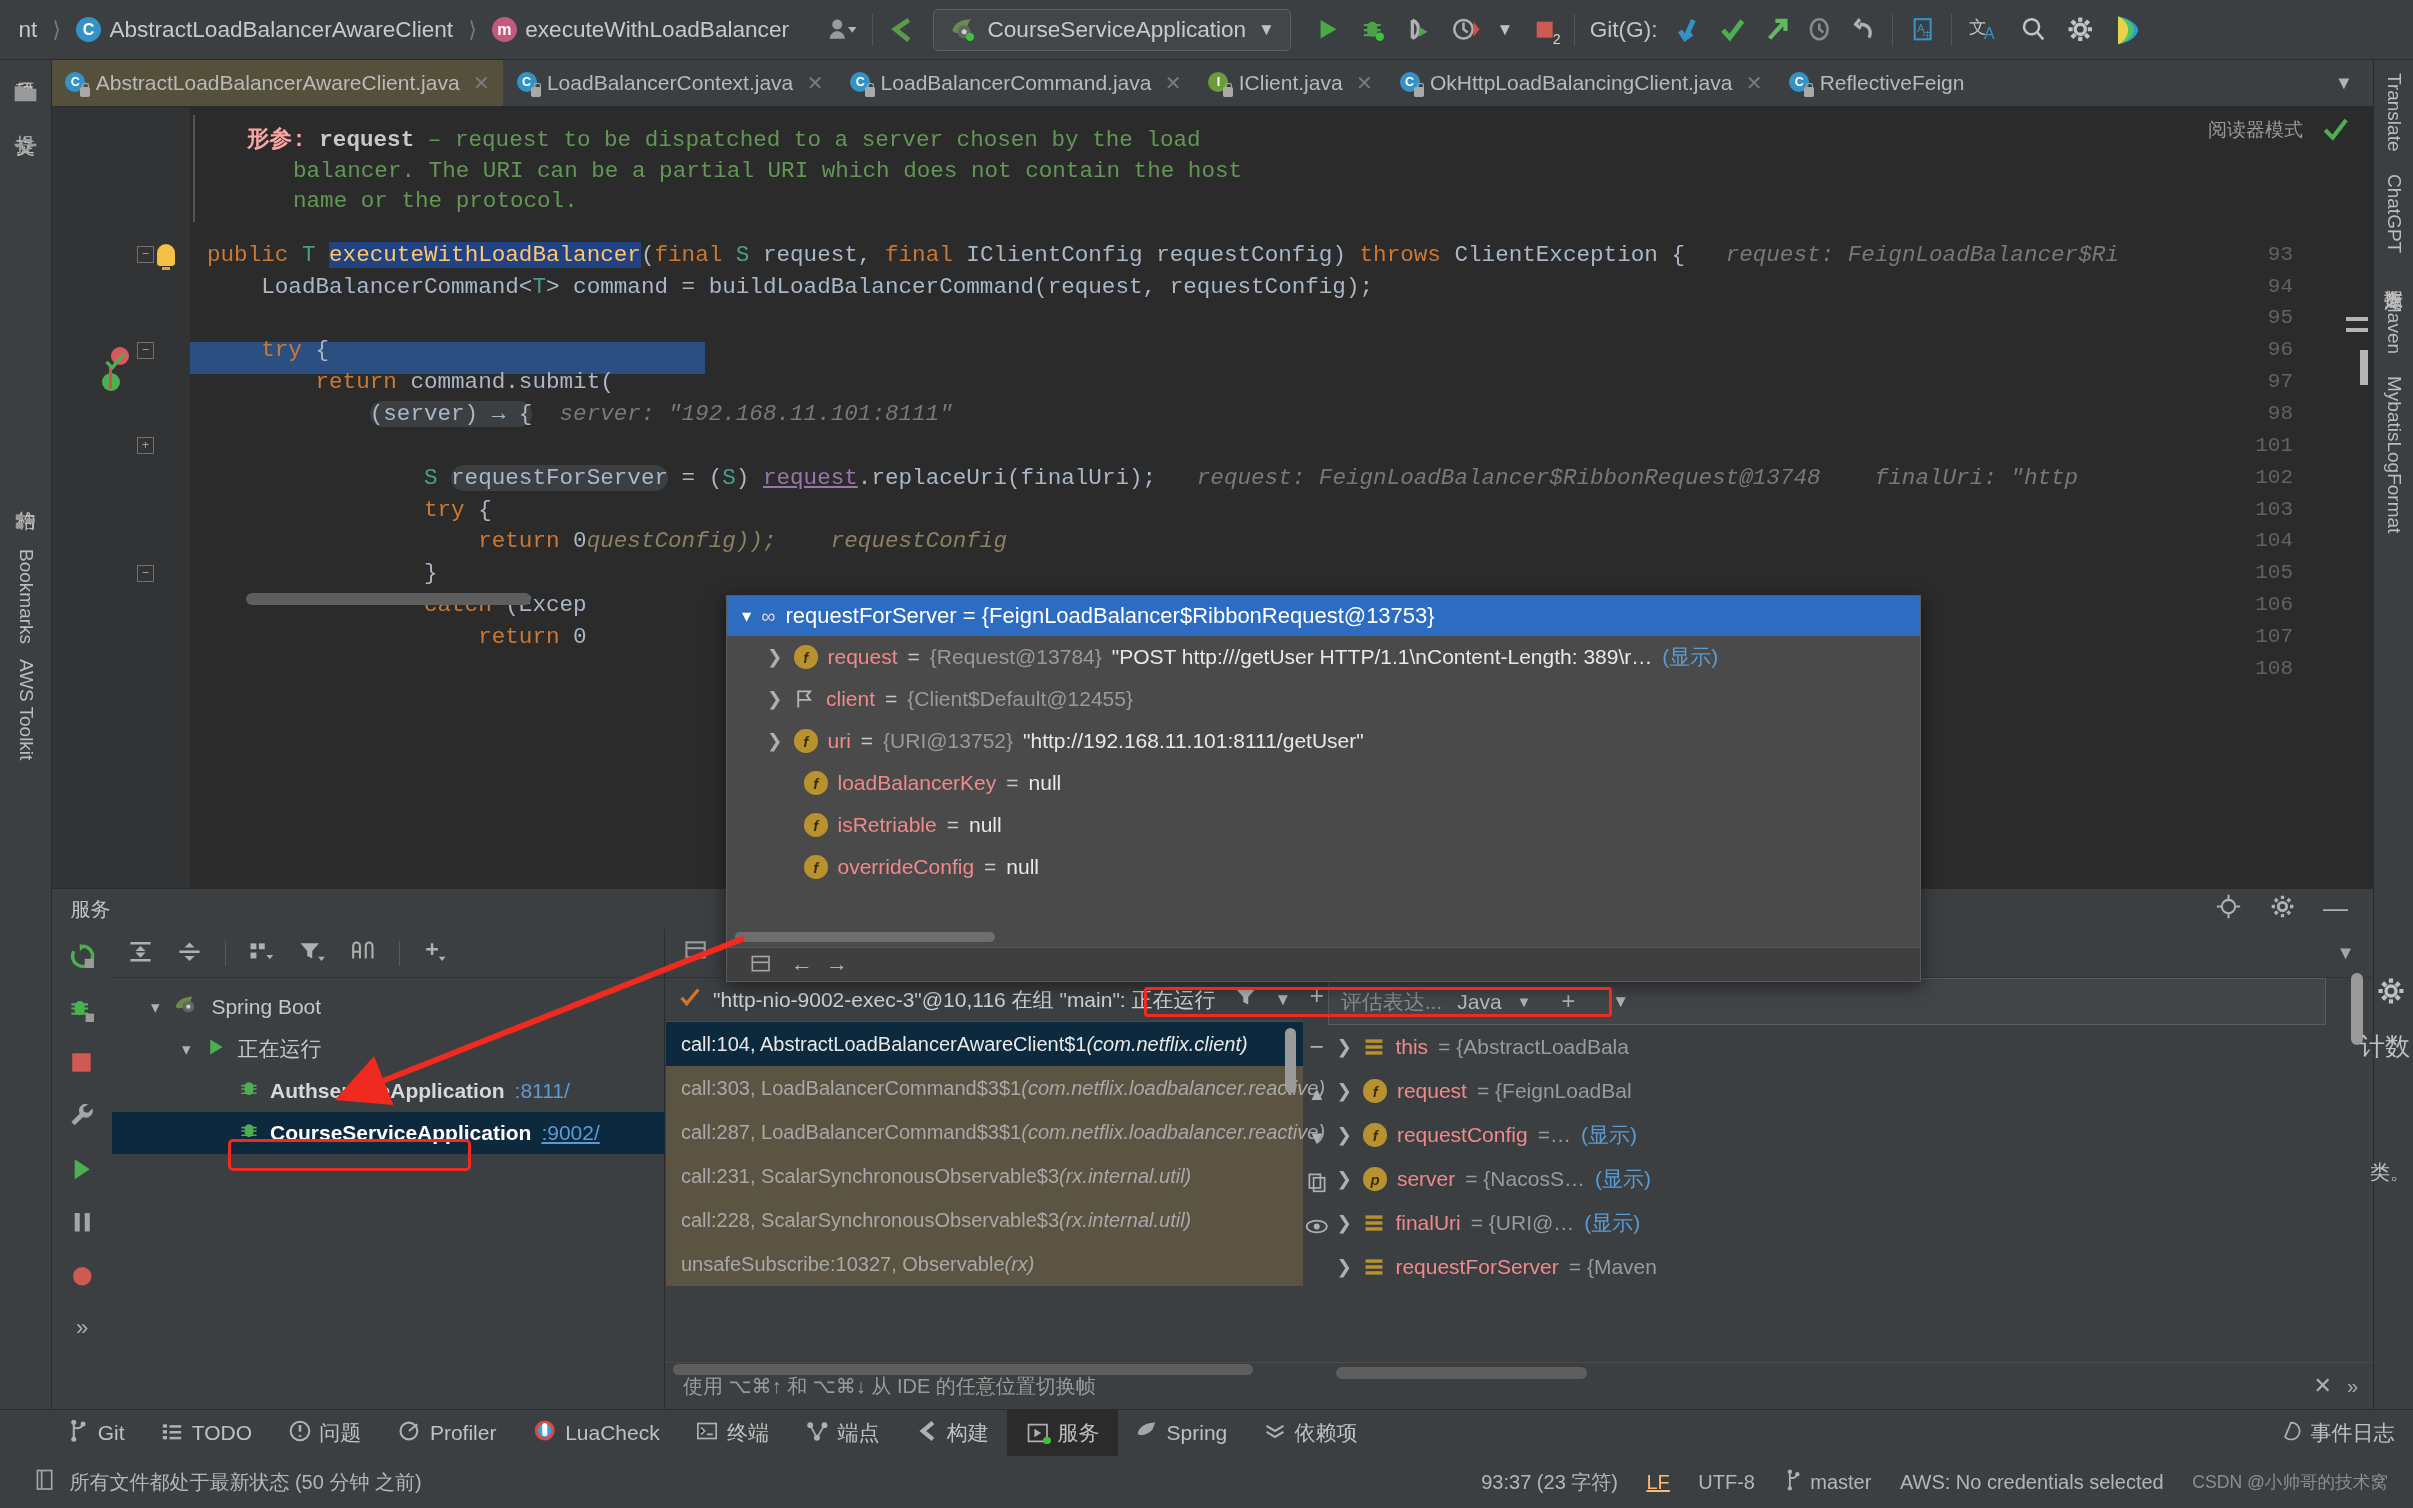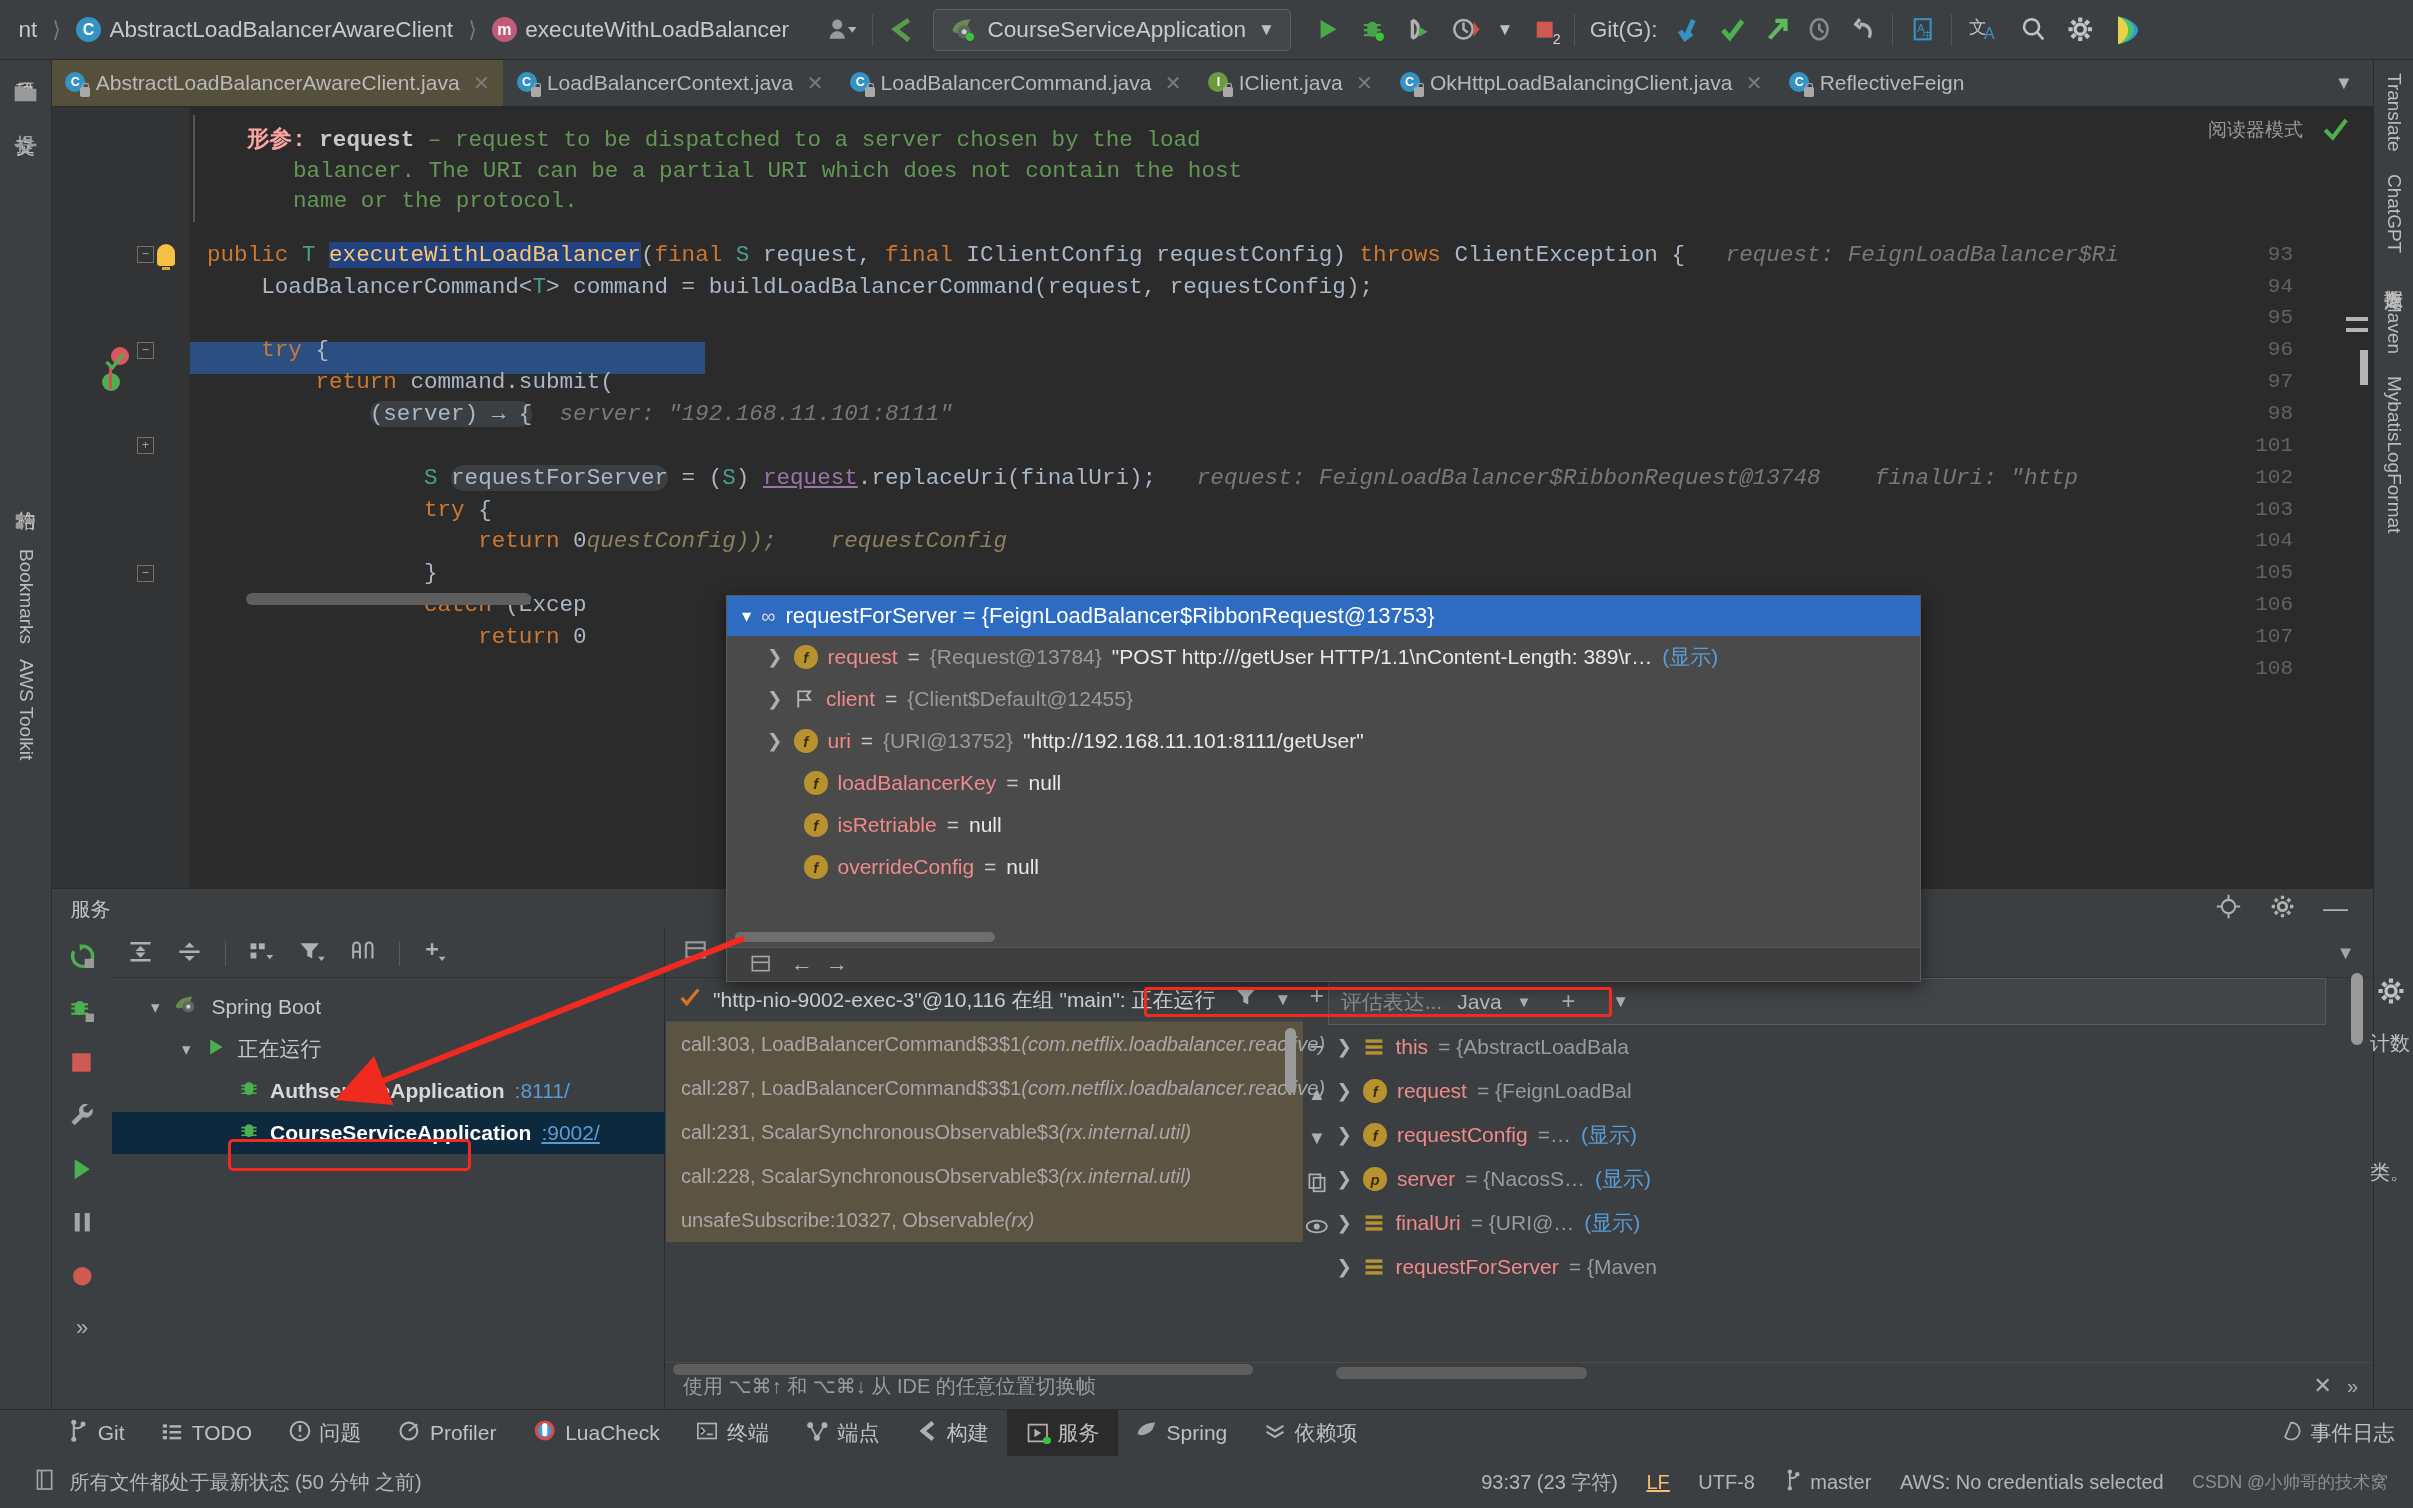--- a/index.html
+++ b/index.html
@@ -731,20 +731,24 @@
                 <path d="M3 13 L9 20 L23 3" stroke="#d4742a" stroke-width="4" fill="none"></path>
               </svg></span>
           <span>"http-nio-9002-exec-3"@10,116 在组 "main": 正在运行</span>
           <span style="margin-left:auto;display:flex;align-items:center;gap:17px;padding-right:11.7px;">
             <span><svg width="23.5" height="22" viewBox="0 0 28 26">
                   <path d="M3 4h22l-8 9v9l-6-3v-6z" fill="#b0b0b0"></path>
                 </svg></span>
             <span style="color:#b0b0b0;font-size:17px;">▼</span>
           </span>
         </div>
+        <div class="framerow first">
+          <span>call:104, AbstractLoadBalancerAwareClient$1 </span>
+            <span class="frameitalic">(com.netflix.client)</span>
+        </div>
         <div class="framerow">
           <span>call:303, LoadBalancerCommand$3$1 </span>
             <span class="frameitalic">(com.netflix.loadbalancer.reactive)</span>
         </div>
         <div class="framerow">
           <span>call:287, LoadBalancerCommand$3$1 </span>
             <span class="frameitalic">(com.netflix.loadbalancer.reactive)</span>
         </div>
         <div class="framerow">
           <span>call:231, ScalarSynchronousObservable$3 </span>
@@ -840,21 +844,21 @@
 
         <div style="position:absolute;right:-37px;top:-5px;width:11.7px;height:72px;background:#9a9a9a;border-radius:5.9px;"></div>
         <div style="position:absolute;right:-80px;top:-1.7px;">
           <svg width="30" height="30" viewBox="0 0 36 36">
               <circle cx="18" cy="18" r="6" stroke="#c0c0c0" stroke-width="4" fill="none"></circle>
               <g stroke="#c0c0c0" stroke-width="5">
                 <path d="M18 3v5M18 28v5M3 18h5M28 18h5M8 8l4 4M24 24l4 4M28 8l-4 4M12 24l-4 4"></path>
               </g>
             </svg>
         </div>
-        <div style="position:absolute;right:-84px;top:52px;font-size:20px;color:#c0c0c0;white-space:nowrap;">计数</div>
+        <div style="position:absolute;right:-84px;top:52px;font-size:25px;color:#c0c0c0;white-space:nowrap;">计数</div>
         <div style="position:absolute;right:-84px;top:181px;font-size:20px;color:#c0c0c0;white-space:nowrap;">类。</div>
 
         <div style="position:absolute;left:8.4px;bottom:-22px;width:251px;height:11.7px;background:#5e5e5e;border-radius:5.9px;"></div>
       </div>
 
       <div id="statusline">
         <span>使用 ⌥⌘↑ 和 ⌥⌘↓ 从 IDE 的任意位置切换帧</span>
         <span style="margin-left:auto;padding-right:15px;color:#b0b0b0;font-size:22px;">✕</span>
         <span style="padding-right:15px;color:#b0b0b0;font-size:20px;">»</span>
       </div>

